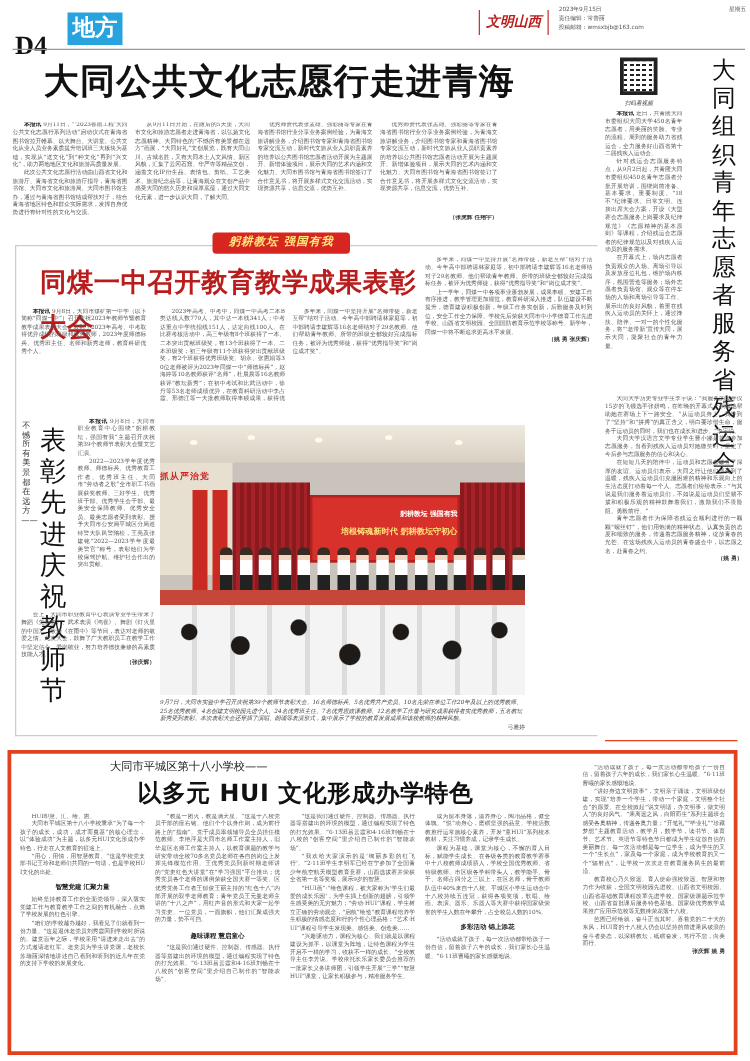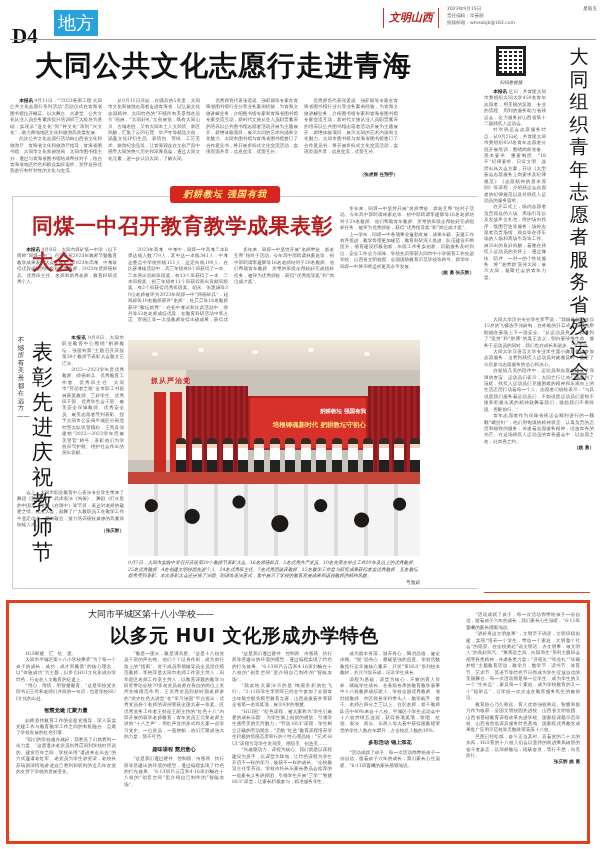--- a/index.html
+++ b/index.html
@@ -6,21 +6,21 @@
   html, body { width: 600px; height: 849px; background: #ffffff; overflow: hidden; }
   body { position: relative; font-family: "DejaVu Serif", "Liberation Serif", serif; color: #333; }
   .abs { position: absolute; }
   .txt { font-size: 4.6px; line-height: 6.4px; color: #555; text-align: justify; word-break: break-all; overflow: hidden; }
   .txt p { text-indent: 2em; }
   .lead { font-weight: bold; color: #222; }
   .byline { text-align: right; font-weight: bold; color: #333; }
 
   
   #page-no { left: 12px; top: 24px; font-family: "Liberation Serif", serif; font-weight: bold; font-size: 21px; color: #111; }
-  #section-tag { left: 54px; top: 10px; width: 44px; height: 26px; background: #29a3dd; color: #fff; font-family: "DejaVu Sans", sans-serif; font-weight: normal; font-size: 18px; line-height: 26px; text-align: center; }
+  #section-tag { left: 54px; top: 10px; width: 44px; height: 26px; background: #29a3dd; color: #fff; font-family: "DejaVu Sans", sans-serif; font-weight: bold; font-size: 18px; line-height: 26px; text-align: center; }
   #brand { left: 383px; top: 8px; height: 20px; border-left: 1px solid #c33; border-right: 1px solid #c33; padding: 0 5px; color: #b91c1c; font-family: "DejaVu Serif", serif; font-weight: bold; font-style: italic; font-size: 11px; line-height: 20px; }
   #meta { left: 447px; top: 5px; width: 150px; font-family: "DejaVu Sans", sans-serif; font-size: 4.6px; line-height: 7px; color: #555; }
   #meta .row { display: flex; justify-content: space-between; }
   #rule-top { left: 10px; top: 39px; width: 586px; height: 1px; background: #999; }
 
   
   #a1-title { left: 35px; top: 48px; width: 420px; font-family: Liberation Mono, monospace; font-weight: bold; font-size: 28px; line-height: 40px; color: #111; letter-spacing: 1px; }
 
   
   #qr { left: 496px; top: 46px; width: 30px; height: 30px; background:
@@ -36,21 +36,21 @@
   
   #a2-box { left: 12px; top: 196px; width: 466px; height: 393px; border-left: 1px solid #ccc; border-bottom: 1px solid #ccc; }
   #a2-title { left: 32px; top: 208px; width: 310px; font-family: "DejaVu Sans", sans-serif; font-size: 21px; line-height: 36px; color: #b91c1c; letter-spacing: 0.5px; }
 
   
   #photo { left: 128px; top: 340px; width: 292px; height: 216px; overflow: hidden; background: #c9c3bb; }
   #photo .ceiling { position:absolute; left:0; top:0; width:100%; height:30px; background: linear-gradient(#efe9de, #d8d0c2); }
   #photo .lamp { position:absolute; width:6px; height:4px; border-radius:50%; background:#fffbe8; }
   #photo .wall-banner { position:absolute; left:58px; top:30px; width:234px; height:16px; background:#f3e9b4; color:#d22; font-size:7px; line-height:16px; text-align:center; font-weight:bold; letter-spacing:1px; }
   #photo .left-wall { position:absolute; left:0; top:30px; width:58px; height:90px; background:#e7dfcf; }
-  #photo .left-slogan { position:absolute; left:0; top:34px; width:58px; height:14px; color:#c22; font-size:7px; font-weight:bold; line-height:14px; letter-spacing:1px;margin-left:23px; }
+  #photo .left-slogan { position:absolute; left:0; top:34px; width:58px; height:14px; color:#c22; font-size:7px; font-weight:bold; line-height:14px; letter-spacing:1px; }
   #photo .pillar { position:absolute; top:52px; width:12px; height:84px; background:#c92a22; }
   #photo .curtain { position:absolute; top:46px; height:86px; background: repeating-linear-gradient(90deg, #8a1a1e 0 3px, #a62228 3px 6px); }
   #photo .screen { position:absolute; left:120px; top:56px; width:120px; height:54px; background:#d8312b; border:2px solid #b0221d; color:#fff; text-align:right; }
   #photo .screen .s1 { font-size:5.5px; margin-top:10px; font-weight:bold; }
   #photo .screen .s2 { font-size:6.5px; margin-top:6px; font-weight:bold; color:#ffe27a; }
   #photo .stage { position:absolute; left:0; top:132px; width:100%; height:12px; background:#c5473a; }
   #photo .people { position:absolute; left:48px; top:96px; width:244px; height:42px; display:flex; justify-content:space-between; align-items:flex-end; }
   #photo .person { width:10px; height:40px; background: linear-gradient(#3a2a24 0 6px, #f3d6c2 6px 10px, #fff 10px 22px, #222 22px 40px); border-radius:4px 4px 0 0; }
   #photo .audience { position:absolute; left:0; top:144px; width:100%; height:72px; background:
       radial-gradient(circle at 8% 30%, #1e1a18 0 6px, transparent 7px),

